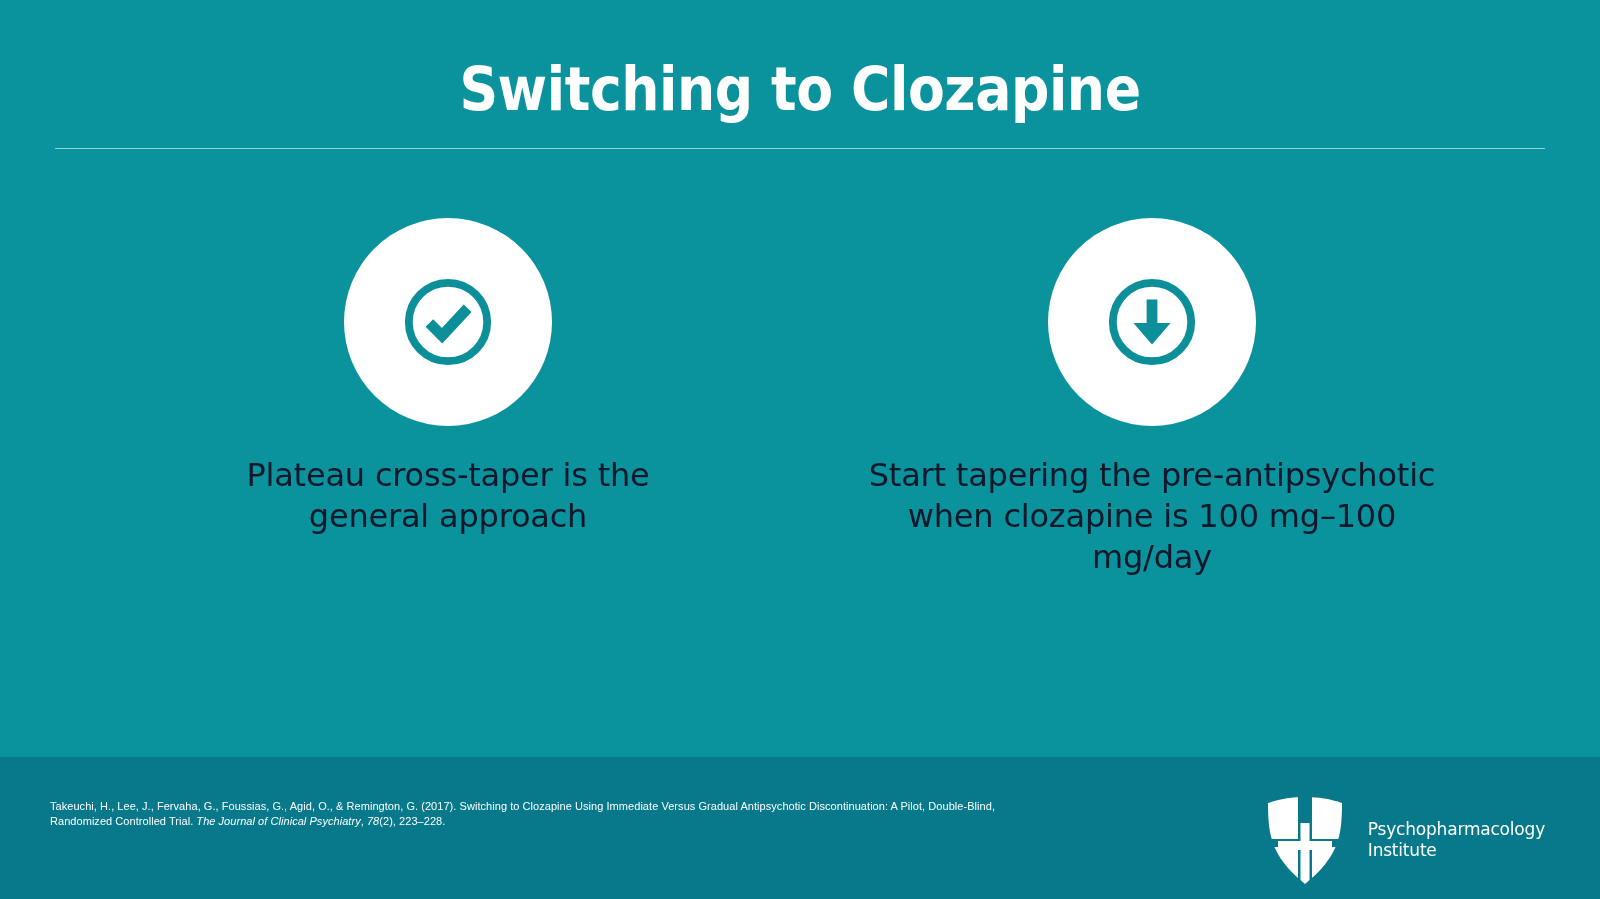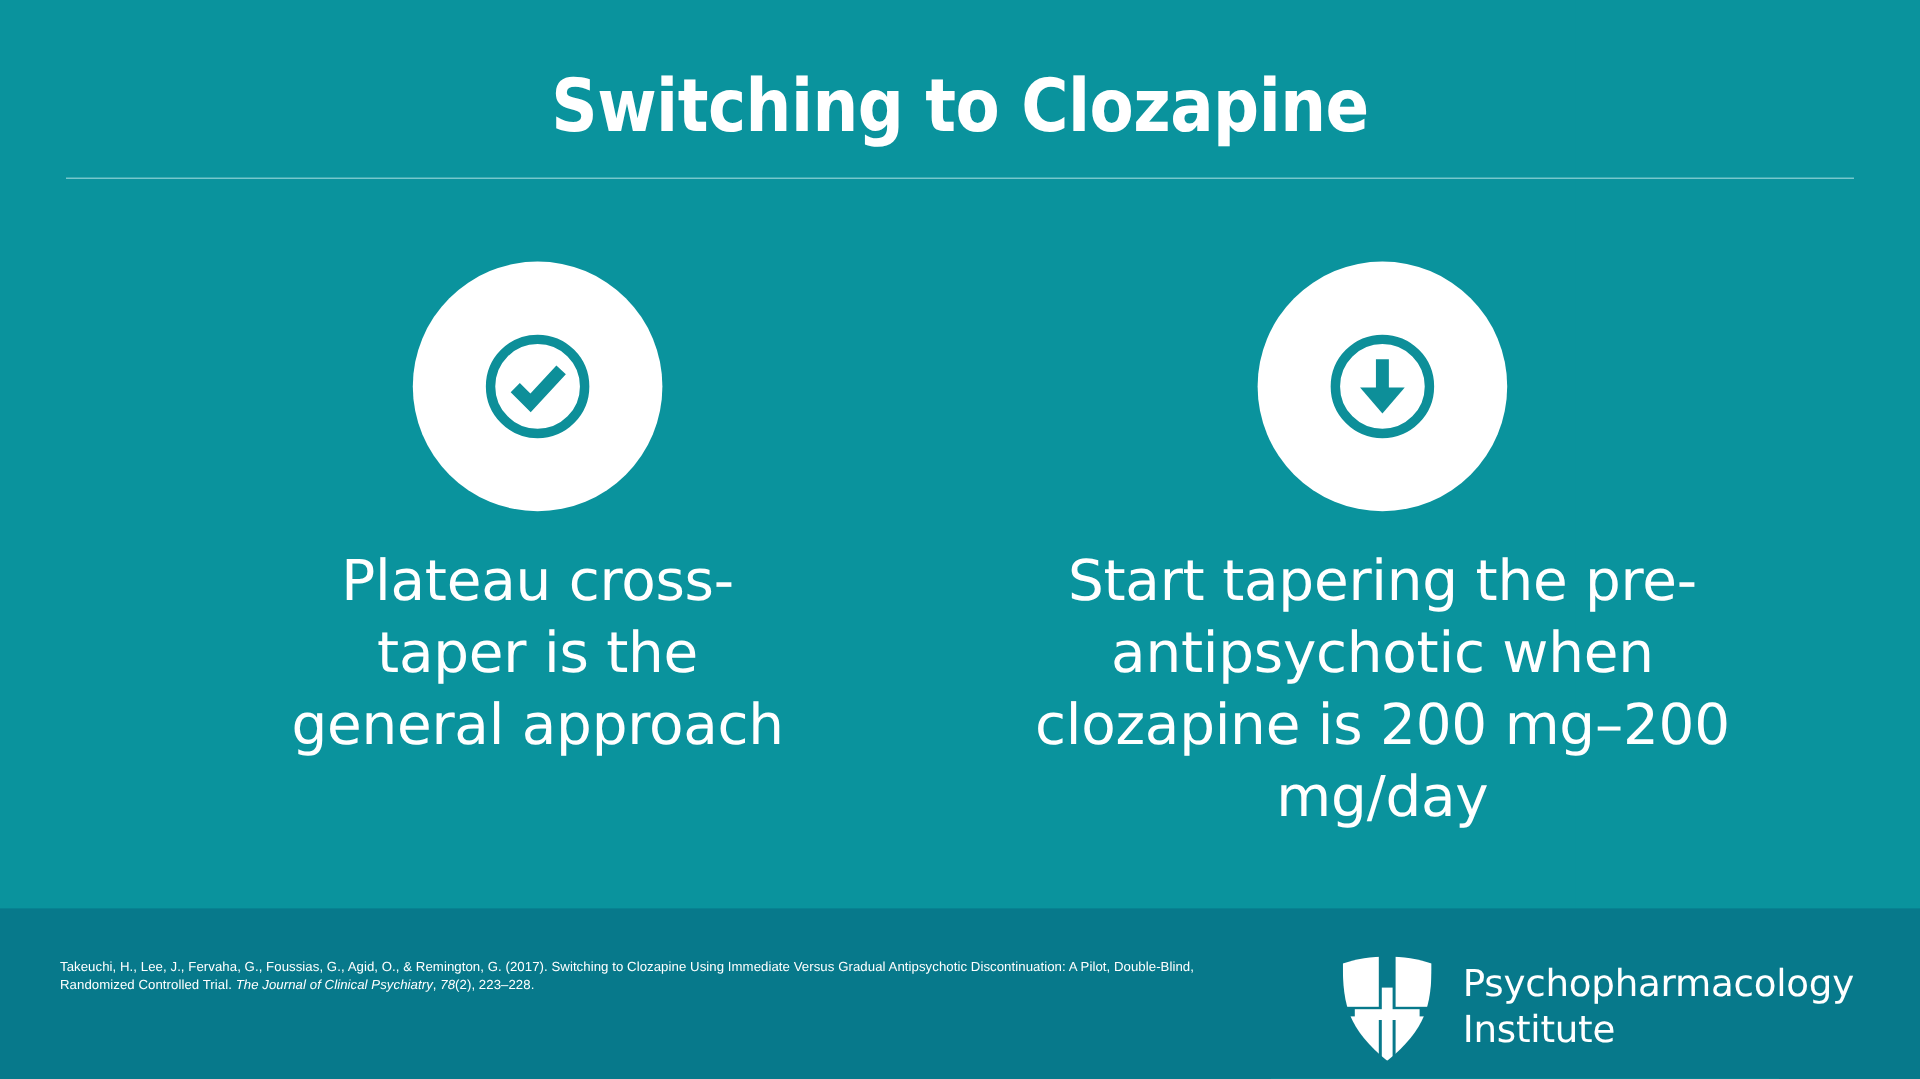--- a/index.html
+++ b/index.html
@@ -82,23 +82,23 @@
     flex: none;
   }
   .icon-circle svg {
     display: block;
   }
 
   .column-text {
     margin-top: 29px;
     font-family: "DejaVu Sans", sans-serif;
     font-weight: 400;
-    font-size: 47px;
+    font-size: 32px;
     line-height: 1.28;
-    color: #ffffff;
+    color: #0f172a;
     text-align: center;
     max-width: 600px;
     letter-spacing: -0.2px;
   }
   .column-left .column-text { max-width: 430px; }
   .column-right .column-text { max-width: 580px; }
 
   
   .footer {
     position: absolute;
@@ -127,21 +127,21 @@
     top: 38px;
     display: flex;
     align-items: center;
     gap: 22px;
   }
   .brand-mark { width: 82px; height: 90px; display: block; }
   .brand-name {
     color: #ffffff;
     font-family: "DejaVu Sans", sans-serif;
     font-weight: 400;
-    font-size: 31px;
+    font-size: 17px;
     line-height: 1.22;
     letter-spacing: -0.2px;
     white-space: pre-line;
   }
 </style>
 </head>
 <body>
 
 <div class="slide">
 
@@ -167,21 +167,21 @@
     <div class="column column-right">
       <div class="icon-circle">
         <span>
           <svg width="98" height="98" viewBox="0 0 100 100" aria-hidden="true">
             <circle cx="50" cy="50" r="40" fill="none" stroke="#0d8f99" stroke-width="8"></circle>
             <path d="M50 27 L50 66" fill="none" stroke="#0d8f99" stroke-width="11"></path>
             <path d="M31 51 L50 73 L69 51 Z" fill="#0d8f99"></path>
           </svg>
         </span>
       </div>
-      <div class="column-text">Start tapering the pre-antipsychotic when clozapine is 200 mg–200 mg/day</div>
+      <div class="column-text">Start tapering the pre-antipsychotic when clozapine is 100 mg–100 mg/day</div>
     </div>
 
   </div>
 
   <div class="footer">
 
     <div class="citation">
       <span>Takeuchi, H., Lee, J., Fervaha, G., Foussias, G., Agid, O., &amp; Remington, G. (2017). Switching to Clozapine Using Immediate Versus Gradual Antipsychotic Discontinuation: A Pilot, Double-Blind, Randomized Controlled Trial. </span><span class="ital">The Journal of Clinical Psychiatry</span><span>, </span><span class="ital">78</span><span>(2), 223–228.</span>
     </div>
 

